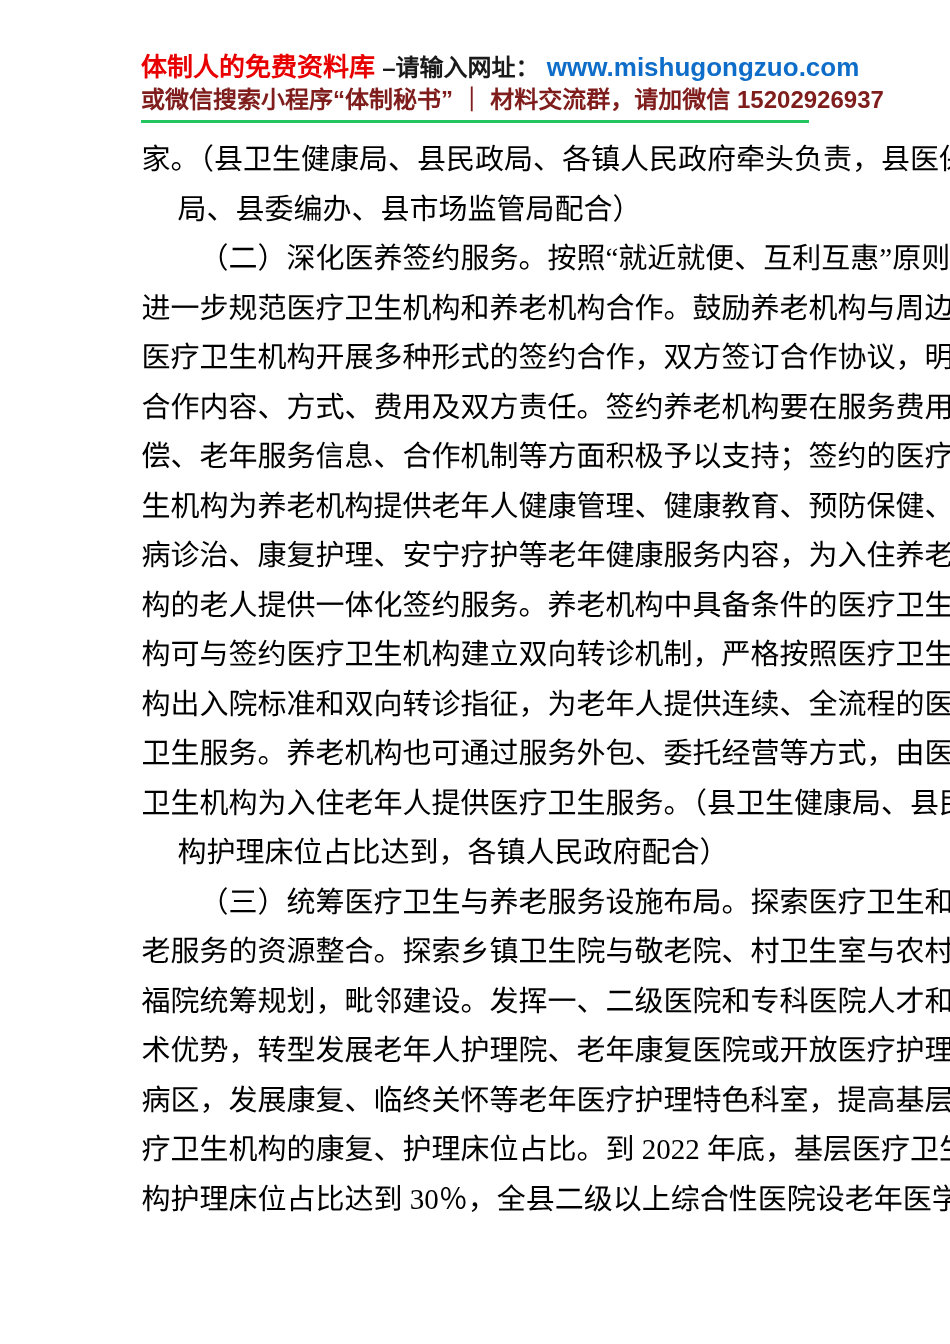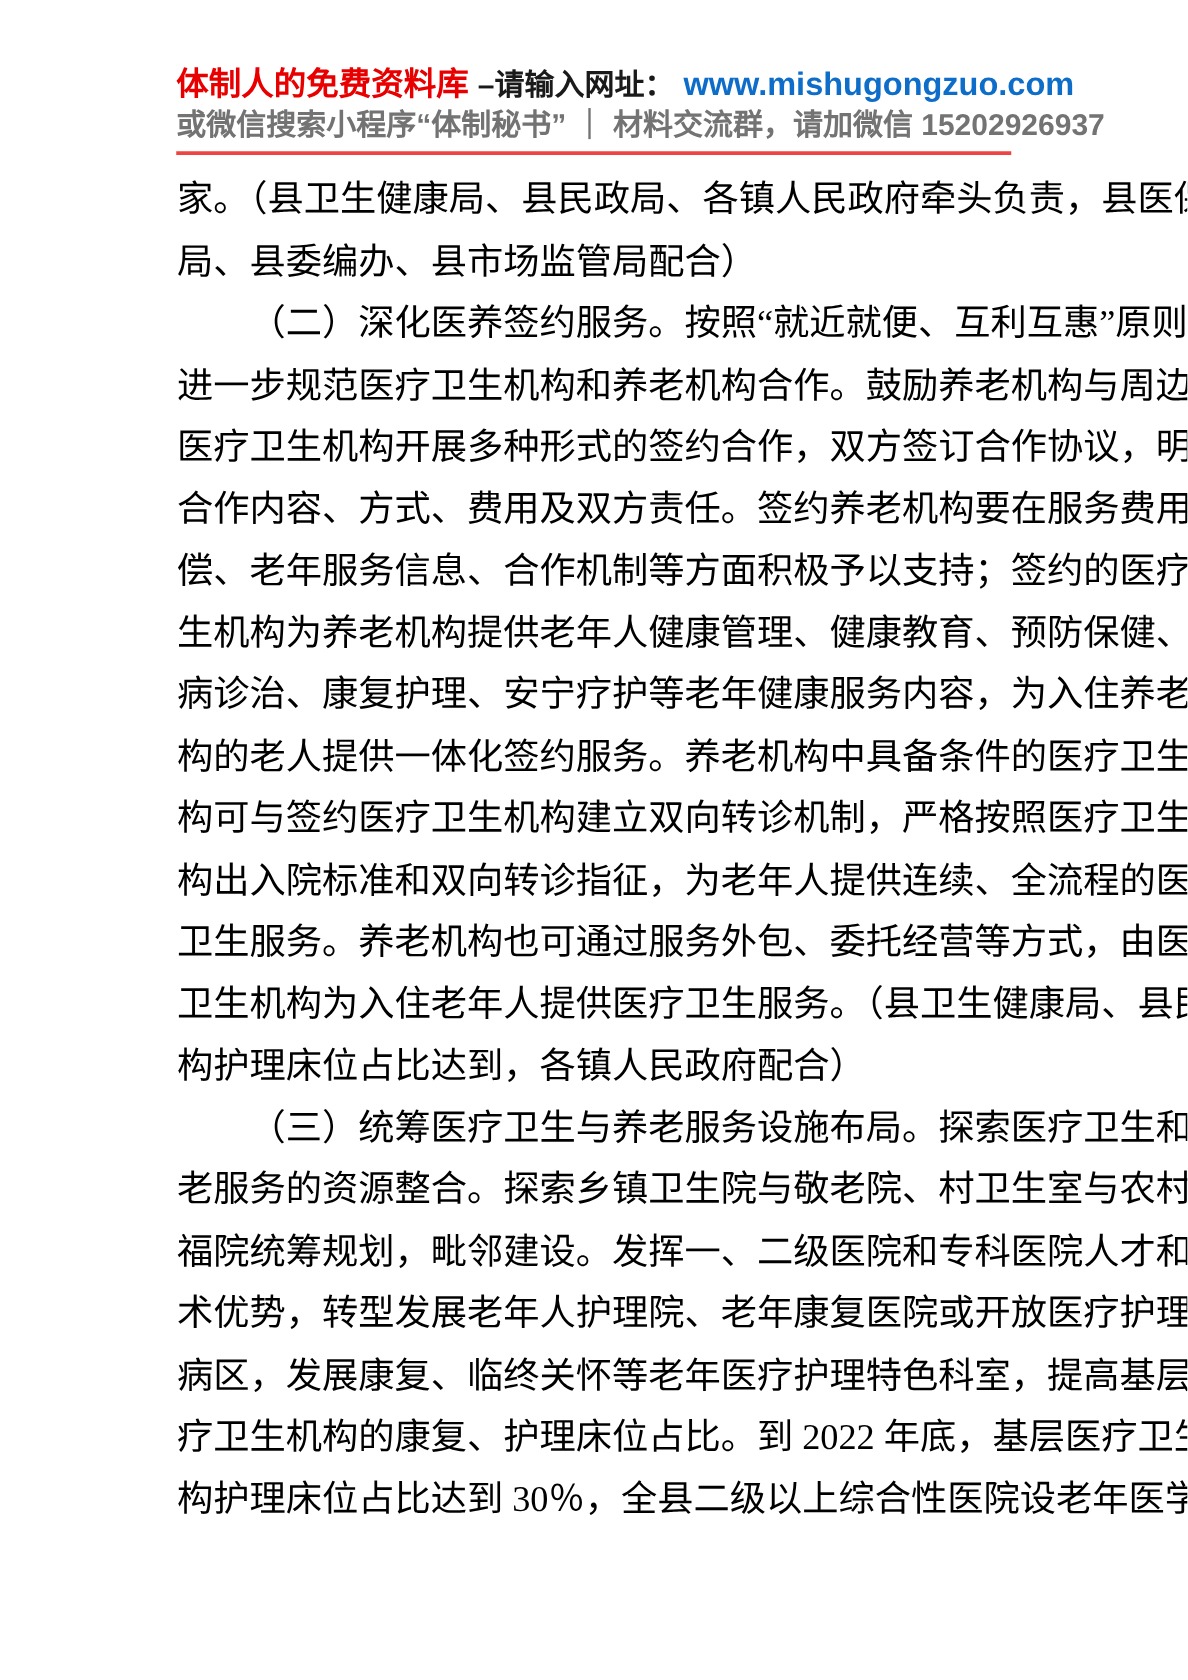--- a/index.html
+++ b/index.html
@@ -15,56 +15,57 @@
     background: #ffffff;
     overflow: hidden;
     font-family: "Liberation Serif", serif;
   }
   
   .header {
     width: 668px;
     margin: 0 auto;
     padding-top: 50px;
     padding-bottom: 5px;
-    border-bottom: 3px solid #ef4444;
+    border-bottom: 3px solid #22c55e;
     text-align: right;
     font-family: "Liberation Sans", sans-serif;
     font-weight: bold;
     white-space: nowrap;
   }
   .header-line1 {
     font-size: 26px;
     line-height: 34px;
   }
   .brand { color: #e80000; }
   .url-label { color: #1a1a1a; font-size: 24px; }
   .url { color: #0d6dc8; }
   .header-line2 {
     font-size: 24px;
     line-height: 30px;
-    color: #737373;
+    color: #7f1d1d;
   }
   
   .doc-body {
     width: 667px;
     margin: 0 auto;
     padding-top: 12px;
     font-size: 29px;
     line-height: 49.5px;
     color: #000000;
     font-weight: normal;
   }
   .text-line {
     text-align: justify;
     text-align-last: justify;
     white-space: nowrap;
   }
   .text-line.nofill {
     text-align: center;
     text-align-last: left;
+    margin-left: 36px;
   }
   .text-line.indent {
     text-indent: 58px;
   }
 </style>
 </head>
 <body>
 
 <div class="page">
 

